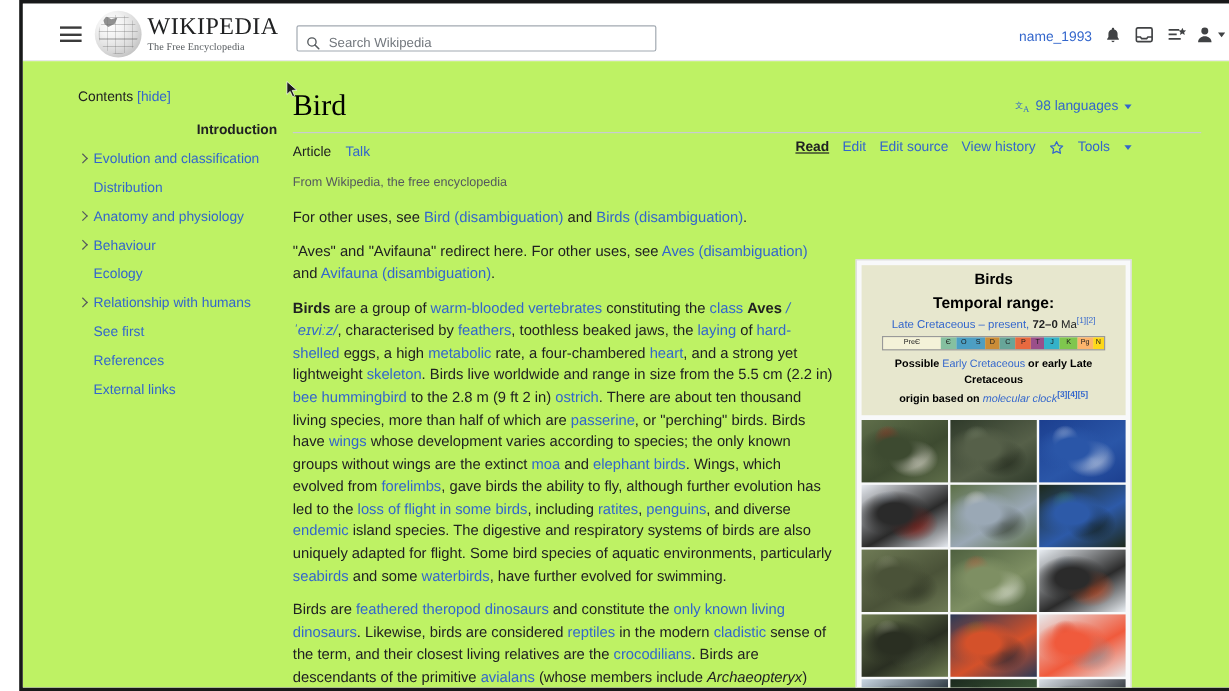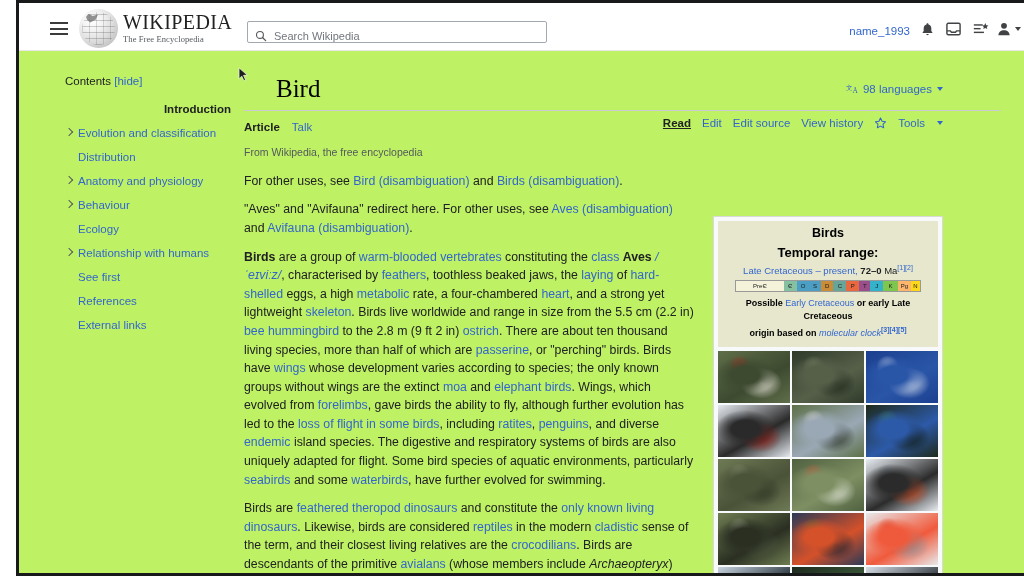--- a/index.html
+++ b/index.html
@@ -194,21 +194,20 @@
   #main {
     position: absolute;
     left: 222px; top: 0;
     width: 796px;
     padding: 0 36px 0 3px;
   }
 
   #title-row {
     position: relative;
     padding: 24px 0 6px 0;
-    margin-left: 32px;
   }
   #page-title {
     font-family: "Liberation Serif", serif;
     font-size: 25px;
     font-weight: normal;
     color: #000;
     line-height: 1.15;
   }
   #lang-btn {
     position: absolute;
@@ -239,21 +238,21 @@
     padding-top: 6px;
   }
   .tab {
     font-size: 11.5px;
     color: #3366cc;
     cursor: pointer;
     white-space: nowrap;
   }
   .tab.is-active {
     color: #202122;
-    font-weight: bold;
+    font-weight: normal;
   }
   #tabs-right {
     position: absolute;
     right: 58px; top: 6px;
     display: flex;
     align-items: center;
     gap: 11px;
   }
   .tab-r {
     font-size: 11.5px;

